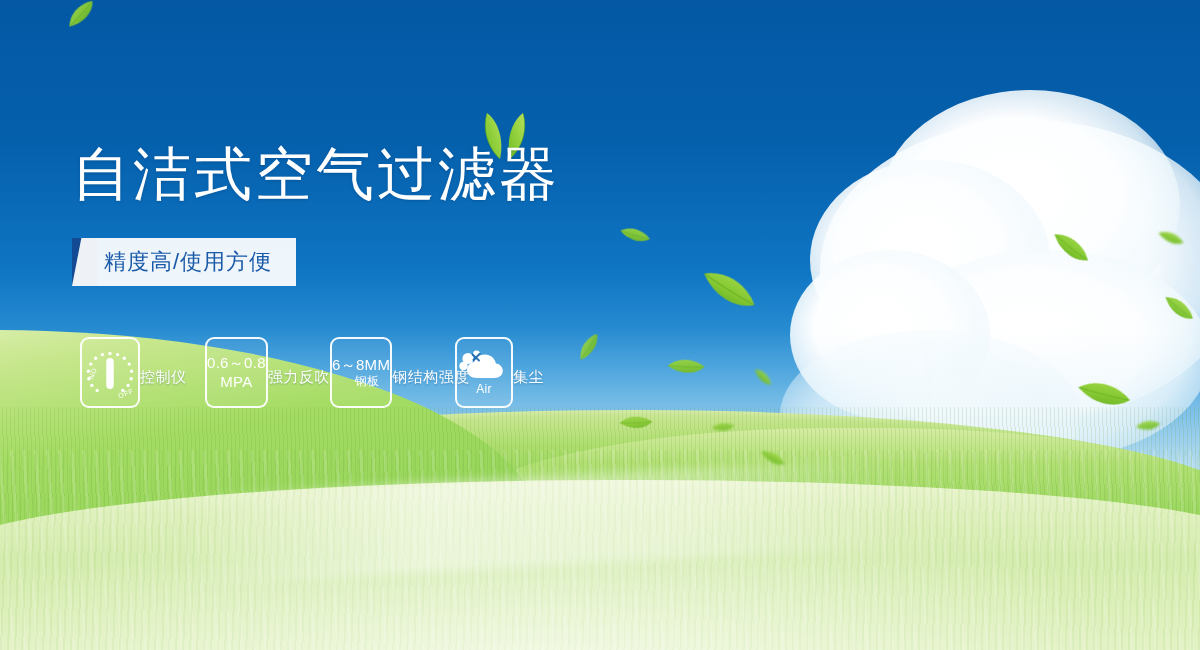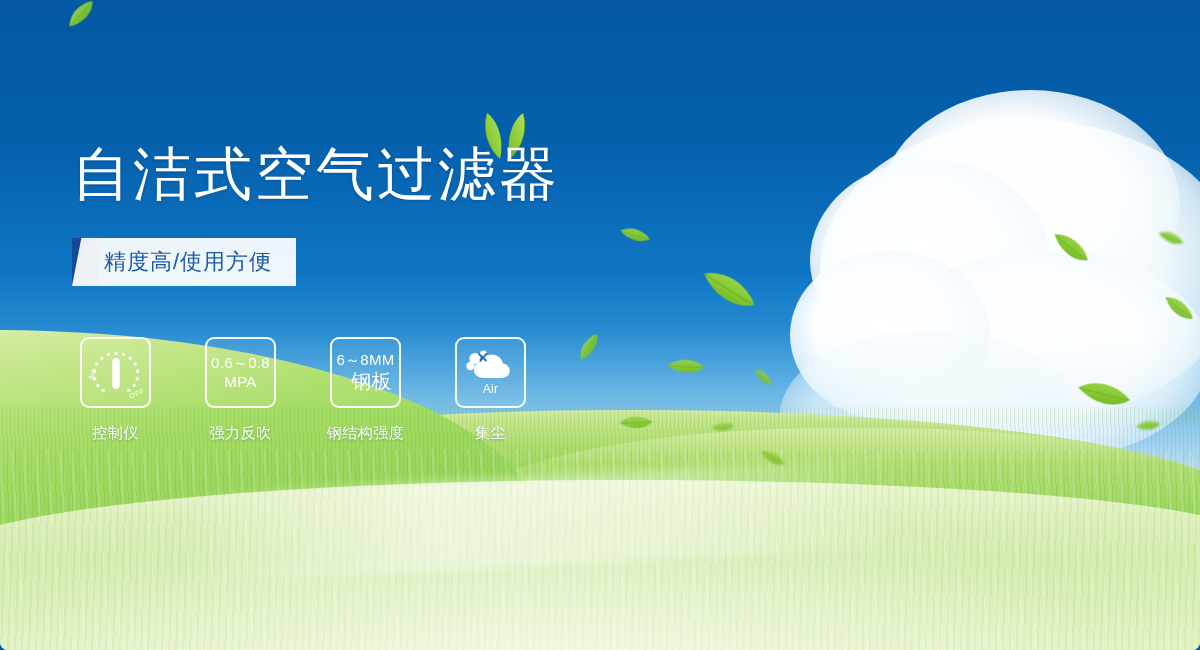--- a/index.html
+++ b/index.html
@@ -5,21 +5,20 @@
 <style>
   * { margin:0; padding:0; box-sizing:border-box; }
   body {
     width:1200px; height:650px; overflow:hidden;
     font-family:"Liberation Sans","DejaVu Sans",sans-serif;
     background:#0759a5;
   }
   .banner {
     position:relative; width:1200px; height:650px; overflow:hidden;
     background:linear-gradient(180deg,#0458a4 0%,#0560ac 22%,#0f76c4 42%,#3c9ddb 58%,#79c0e8 70%,#b6dcf0 80%,#dceef6 88%,#e9f3f2 100%);
-    border-radius:8px;
   }
 
   
   .sky-haze{
     position:absolute; left:0; right:0; top:330px; height:200px;
     background:linear-gradient(180deg,rgba(255,255,255,0) 0%,rgba(210,235,248,.35) 45%,rgba(236,246,250,.8) 100%);
     pointer-events:none;
   }
   .cloud{
     position:absolute; border-radius:50%;
@@ -127,30 +126,30 @@
     background:rgba(255,255,255,.93); color:#1a5aa8;
     display:flex; align-items:center; padding:0 24px 0 6px;
     font-size:22px; letter-spacing:1px; white-space:nowrap;
   }
 
   
   .features{
     position:absolute; left:80px; top:337px;
     display:flex; gap:54px;
   }
-  .feature{ width:71px; display:flex; flex-direction:column; align-items:center;gap:7px; }
+  .feature{ width:71px; display:flex; flex-direction:row; align-items:center; }
   .fbox{
     width:71px; height:71px; border:2px solid rgba(255,255,255,.95);
     border-radius:9px; display:flex; flex-direction:column;
     align-items:center; justify-content:center;
     color:#fff; position:relative;
     background:rgba(255,255,255,.06);
   }
   .fbox-text{ font-size:15px; line-height:1.25; text-align:center; letter-spacing:.3px; white-space:nowrap; }
-  .fbox-text.cjk{ font-size:20px;margin-left:12px; }
+  .fbox-text.cjk{ font-size:12px;margin-left:12px; }
   .flabel{
     margin-top:9px; font-size:15px; color:#ffffff; white-space:nowrap;
     letter-spacing:.5px; text-shadow:0 1px 2px rgba(0,50,100,.3);
   }
   .gauge-no,.gauge-off{ position:absolute; font-size:7px; color:#fff; letter-spacing:.5px; }
   .gauge-no{ left:5px; top:31px; transform:rotate(-68deg); }
   .gauge-off{ right:5px; bottom:9px; transform:rotate(-20deg); }
 </style>
 </head>
 <body>

